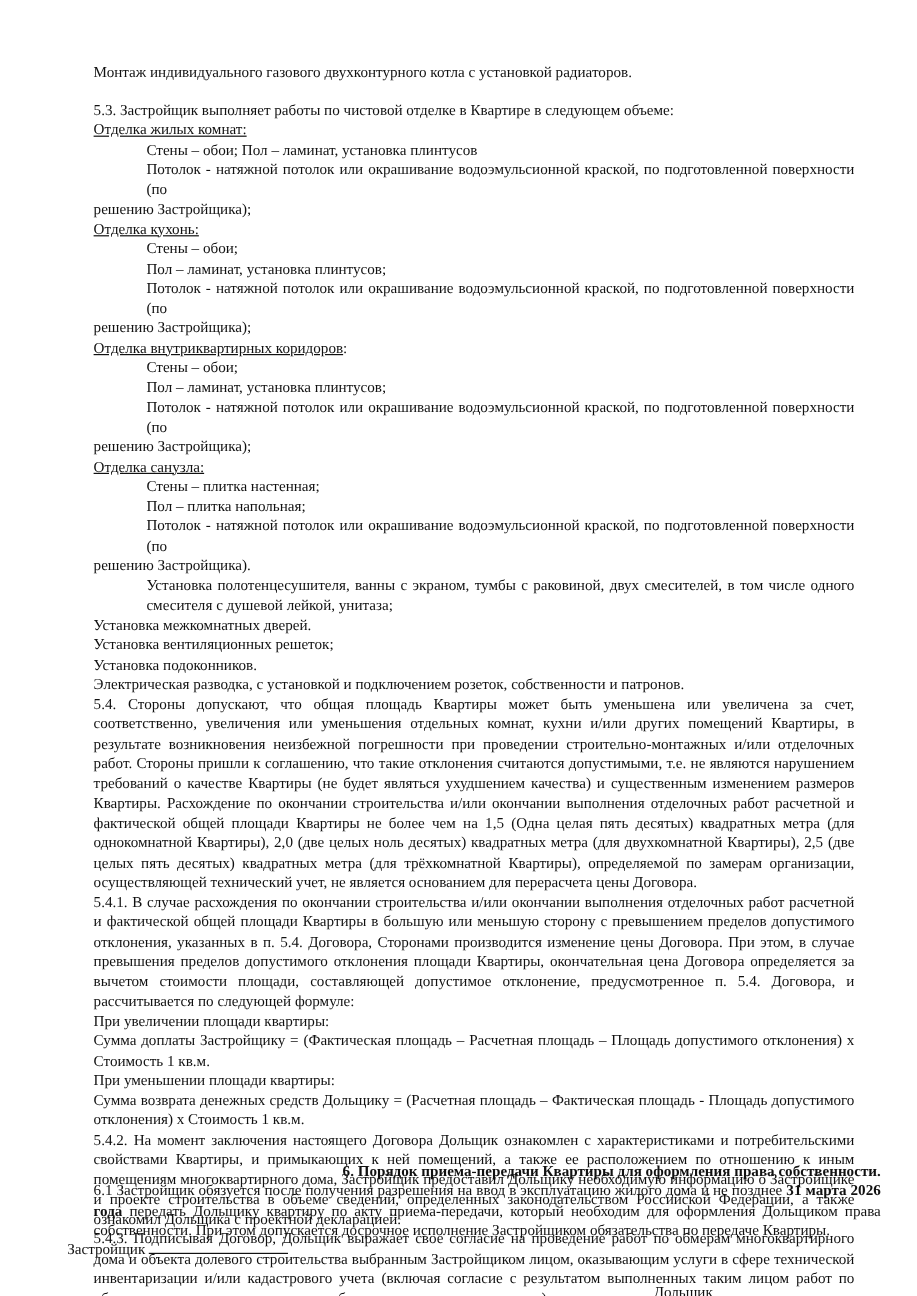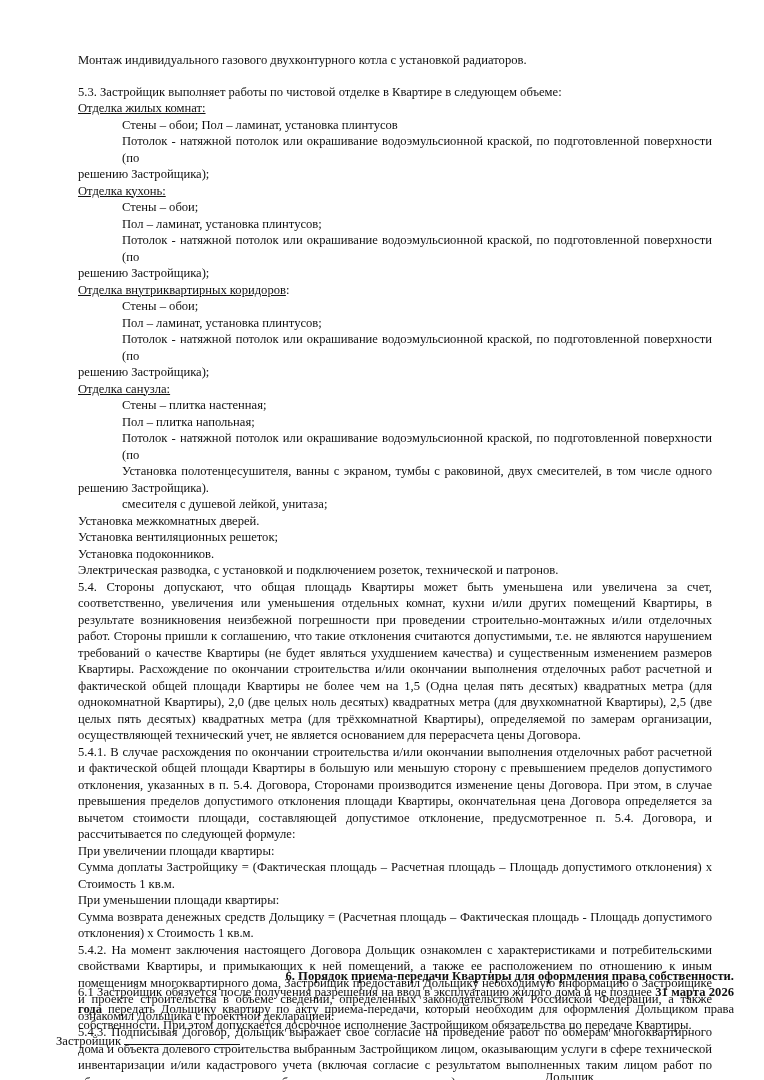--- a/index.html
+++ b/index.html
@@ -43,28 +43,28 @@
     <div class="ln"><span class="u">Отделка внутриквартирных коридоров</span><span>:</span></div>
     <div class="ln block-indent">Стены – обои;</div>
     <div class="ln block-indent">Пол – ламинат, установка плинтусов;</div>
     <div class="ln block-indent full">Потолок - натяжной потолок или окрашивание водоэмульсионной краской, по подготовленной поверхности (по</div>
     <div class="ln">решению Застройщика);</div>
 
     <div class="ln"><span class="u">Отделка санузла:</span></div>
     <div class="ln block-indent">Стены – плитка настенная;</div>
     <div class="ln block-indent">Пол – плитка напольная;</div>
     <div class="ln block-indent full">Потолок - натяжной потолок или окрашивание водоэмульсионной краской, по подготовленной поверхности (по</div>
+    <div class="ln">решению Застройщика).</div>
     <div class="ln block-indent full">Установка полотенцесушителя, ванны с экраном, тумбы с раковиной, двух смесителей, в том числе одного</div>
-    <div class="ln">решению Застройщика).</div>
     <div class="ln block-indent">смесителя с душевой лейкой, унитаза;</div>
 
     <div class="ln">Установка межкомнатных дверей.</div>
     <div class="ln">Установка вентиляционных решеток;</div>
     <div class="ln">Установка подоконников.</div>
-    <div class="ln">Электрическая разводка, с установкой и подключением розеток, технической и патронов.</div>
+    <div class="ln">Электрическая разводка, с установкой и подключением розеток, собственности и патронов.</div>
 
     <div class="ln">5.4. Стороны допускают, что общая площадь Квартиры может быть уменьшена или увеличена за счет, соответственно, увеличения или уменьшения отдельных комнат, кухни и/или других помещений Квартиры, в результате возникновения неизбежной погрешности при проведении строительно-монтажных и/или отделочных работ. Стороны пришли к соглашению, что такие отклонения считаются допустимыми, т.е. не являются нарушением требований о качестве Квартиры (не будет являться ухудшением качества) и существенным изменением размеров Квартиры. Расхождение по окончании строительства и/или окончании выполнения отделочных работ расчетной и фактической общей площади Квартиры не более чем на 1,5 (Одна целая пять десятых) квадратных метра (для однокомнатной Квартиры),  2,0 (две целых ноль десятых) квадратных метра (для двухкомнатной Квартиры), 2,5 (две целых пять десятых) квадратных метра (для трёхкомнатной Квартиры), определяемой по замерам организации, осуществляющей технический учет, не является основанием для перерасчета цены Договора.</div>
     <div class="ln">5.4.1. В случае расхождения по окончании строительства и/или окончании выполнения отделочных работ расчетной и фактической общей площади Квартиры в большую или меньшую сторону с превышением пределов допустимого отклонения, указанных в п. 5.4. Договора, Сторонами производится изменение цены Договора. При этом, в случае превышения пределов допустимого отклонения площади Квартиры, окончательная цена Договора определяется за вычетом стоимости площади, составляющей допустимое отклонение, предусмотренное п. 5.4. Договора, и рассчитывается по следующей формуле:</div>
     <div class="ln">При увеличении площади квартиры:</div>
     <div class="ln">Сумма доплаты Застройщику = (Фактическая площадь – Расчетная площадь – Площадь допустимого отклонения) х Стоимость 1 кв.м.</div>
     <div class="ln">При уменьшении площади квартиры:</div>
     <div class="ln">Сумма возврата денежных средств Дольщику = (Расчетная площадь – Фактическая площадь - Площадь допустимого отклонения) х Стоимость 1 кв.м.</div>
     <div class="ln">5.4.2. На момент заключения настоящего Договора Дольщик ознакомлен с характеристиками и потребительскими свойствами Квартиры, и примыкающих к ней помещений, а также ее расположением по отношению к иным помещениям многоквартирного дома, Застройщик предоставил Дольщику необходимую информацию о Застройщике и проекте строительства в объеме сведений, определенных законодательством Российской Федерации, а также ознакомил Дольщика с проектной декларацией.</div>
     <div class="ln">5.4.3. Подписывая Договор, Дольщик выражает свое согласие на проведение работ по обмерам многоквартирного дома и объекта долевого строительства выбранным Застройщиком лицом, оказывающим услуги в сфере технической инвентаризации и/или кадастрового учета (включая согласие с результатом выполненных таким лицом работ по обмерам многоквартирного дома и объекта долевого строительства), при условии, что данное лицо соответствует требованиям законодательства о кадастровой деятельности.</div>
   </div>

